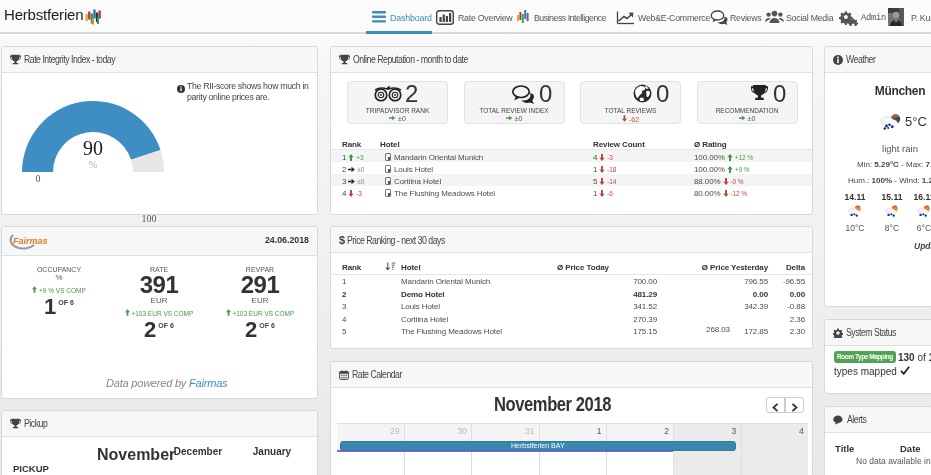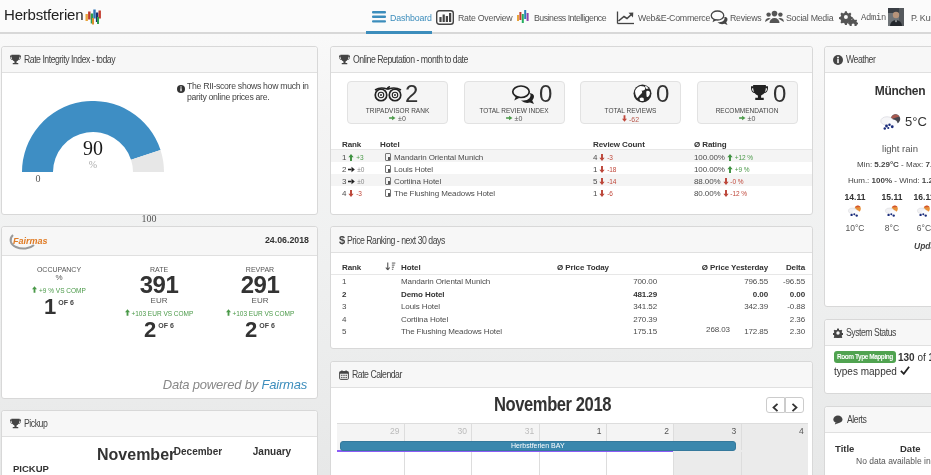--- a/index.html
+++ b/index.html
@@ -164,21 +164,21 @@
 </div>
 <div class="abs" style="left:210px;top:266px;width:100px;text-align:center;">
   <div style="font-size:7px;color:#555;">REVPAR</div>
   <div style="font-size:24px;font-weight:bold;color:#333;line-height:23px;letter-spacing:-0.5px;">291</div>
   <div style="font-size:8px;color:#555;">EUR</div>
   <div style="font-size:6.5px;margin-top:4px;" class="grn"><svg width="5" height="7" viewBox="0 0 6 8">
         <path d="M3 0 L6 3.6 L4.1 3.6 L4.1 8 L1.9 8 L1.9 3.6 L0 3.6 Z" fill="#4a9948"></path>
       </svg> +103 EUR VS COMP</div>
   <div style="margin-top:0px;"><span style="font-size:22px;font-weight:bold;color:#333;">2</span><span style="font-size:7px;font-weight:bold;color:#444;vertical-align:9px;"> OF 6</span></div>
 </div>
-<div class="abs" style="left:100px;top:377px;width:207px;text-align:right;font-size:13px;letter-spacing:-0.2px;font-style:italic;"><span style="color:#888;">Data powered by </span><span style="color:#3c8dbc;">Fairmas</span></div>
+<div class="abs" style="left:106px;top:377px;width:207px;font-size:11px;letter-spacing:-0.2px;font-style:italic;"><span style="color:#888;">Data powered by </span><span style="color:#3c8dbc;">Fairmas</span></div>
 
 <div class="panel" style="left:1px;top:410px;width:317px;height:80px;">
   <div class="phead"><svg width="11" height="11" viewBox="0 0 16 16">
         <path fill="#444" d="M2 1h12v2c0 4-2 7-4.5 7.8V13H12v2H4v-2h2.5v-2.2C4 10 2 7 2 3V1zM0 2h2v2c-1.2 0-1-0.5-1 1 0 1 .5 2 2 2.5l.7 1.3C1.5 8.5 0 6.5 0 4V2zm16 0h-2v2c1.2 0 1-.5 1 1 0 1-.5 2-2 2.5l-.7 1.3C14.5 8.5 16 6.5 16 4V2z"></path>
       </svg><span class="pt">Pickup</span></div>
 </div>
 <div class="abs" style="left:97px;top:446px;width:74px;text-align:center;font-size:16px;font-weight:bold;color:#333;">November</div>
 <div class="abs" style="left:161px;top:446px;width:74px;text-align:center;font-size:10px;font-weight:bold;color:#333;">December</div>
 <div class="abs" style="left:235px;top:446px;width:74px;text-align:center;font-size:10px;font-weight:bold;color:#333;">January</div>
 <div class="abs" style="left:13px;top:463px;font-size:9.5px;font-weight:bold;color:#333;">PICKUP</div>

